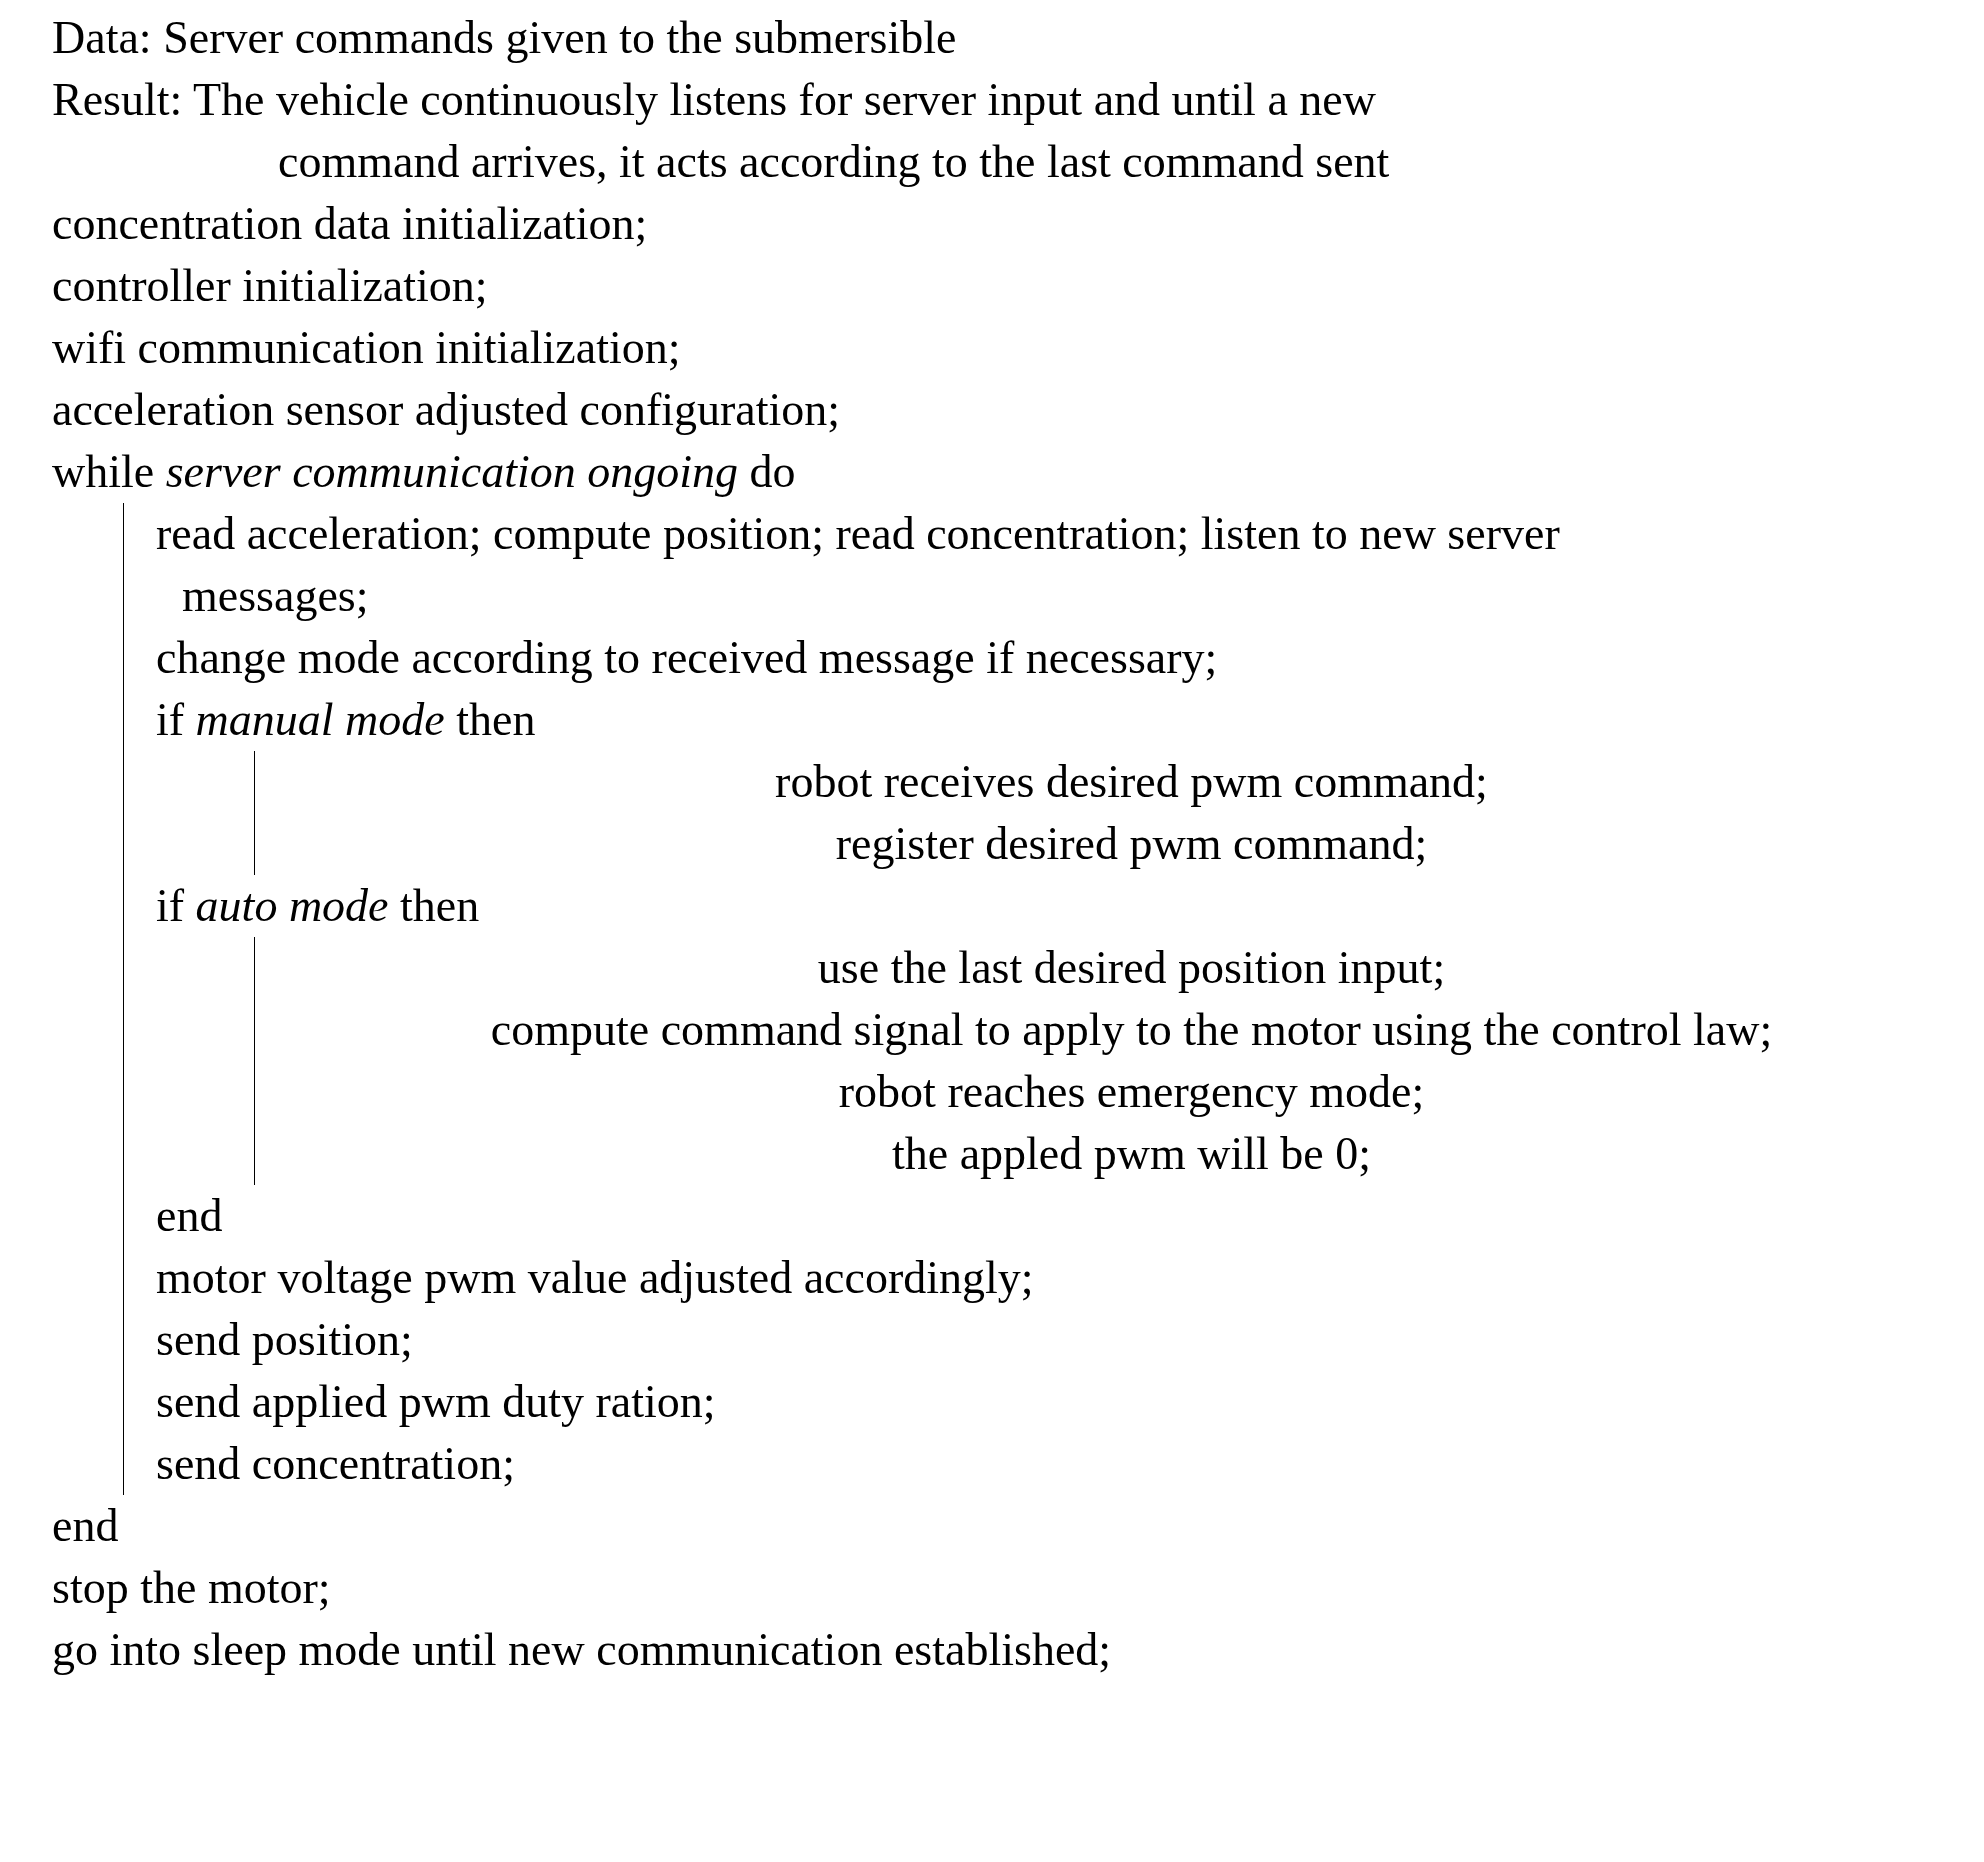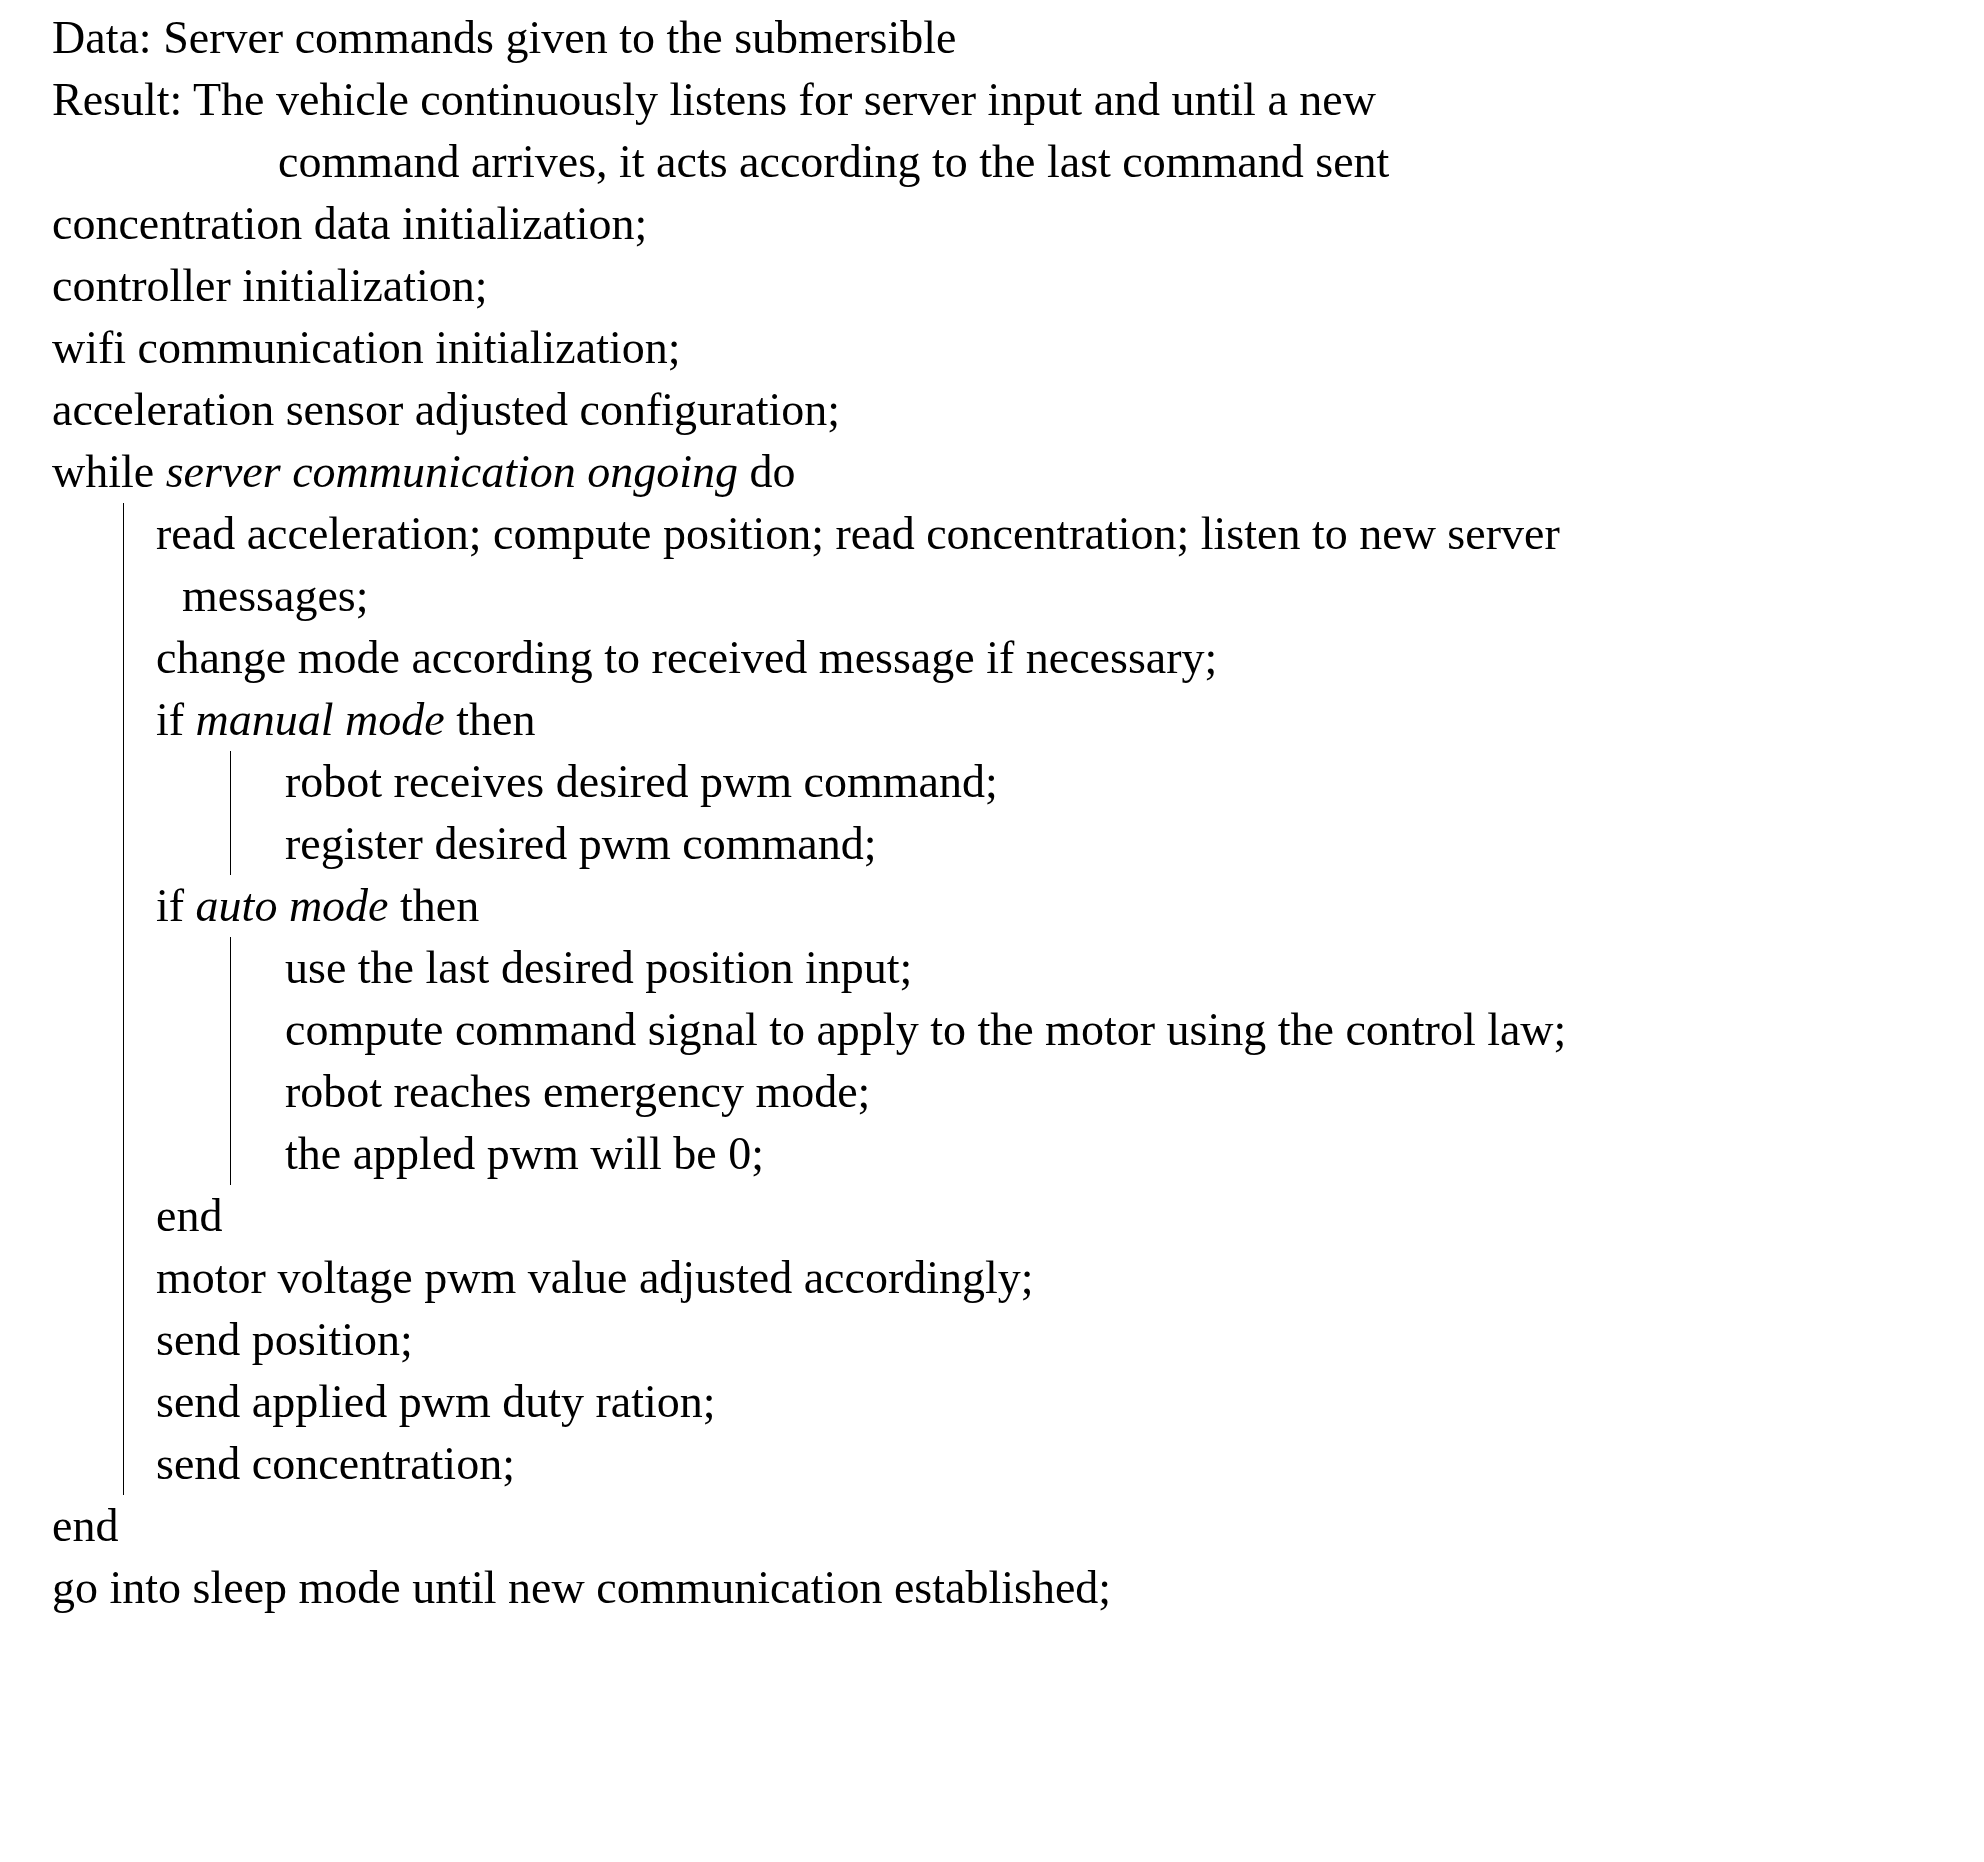--- a/index.html
+++ b/index.html
@@ -30,22 +30,23 @@
   .cont { padding-left: 26px; }
   
   .block {
     border-left: 1.8px solid #000000;
   }
   .lvl1 {
     margin-left: 71px;
     padding-left: 32px;
   }
   .lvl2 {
-    margin-left: 74px;
+    margin-left: 98px;
     padding-left: 54px;
+    text-align: center;
   }
 </style>
 </head>
 <body>
 
 <div class="algo">
 
   <div class="line">
     <span class="b">Data:</span>
     <span>Server commands given to the submersible</span>
@@ -106,16 +107,17 @@
 
     <div class="line">motor voltage pwm value adjusted accordingly;</div>
     <div class="line">send position;</div>
     <div class="line">send applied pwm duty ration;</div>
     <div class="line">send concentration;</div>
 
   </div>
 
   <div class="line b">end</div>
 
+  <div class="line">stop the motor;</div>
   <div class="line">go into sleep mode until new communication established;</div>
 
 </div>
 
 
 </body></html>

